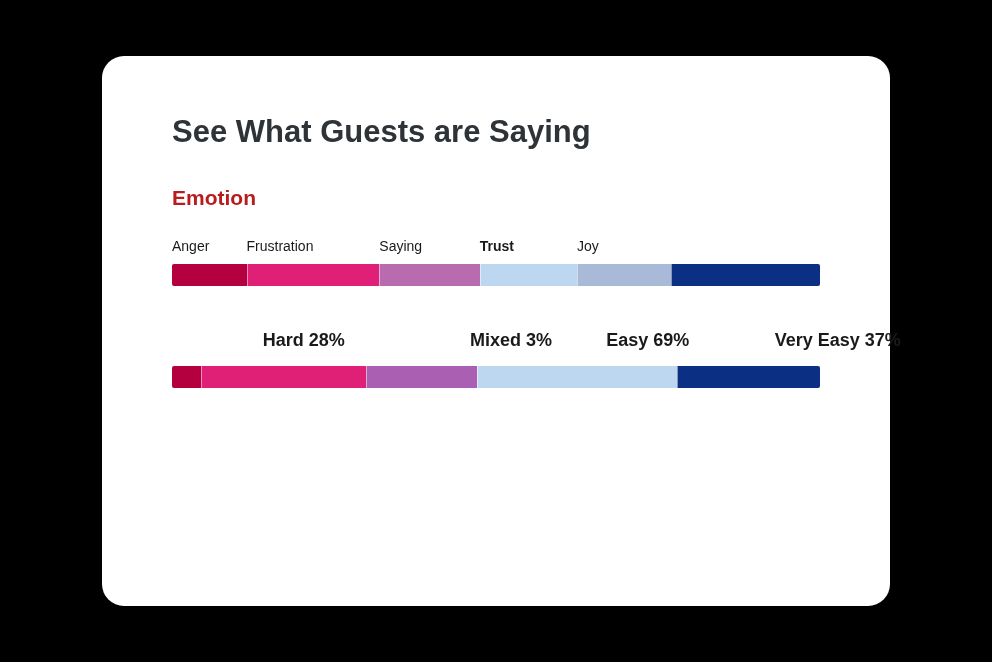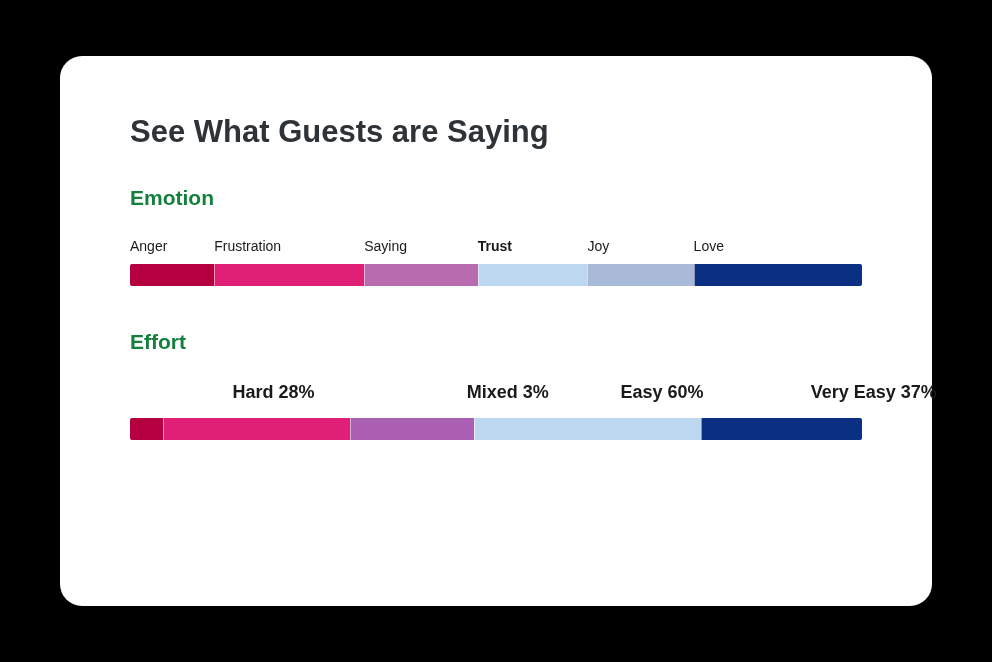--- a/index.html
+++ b/index.html
@@ -12,39 +12,39 @@
       width: 992px;
       height: 662px;
       background: #000;
       display: flex;
       align-items: center;
       justify-content: center;
       font-family: -apple-system, BlinkMacSystemFont, "Segoe UI", Helvetica, Arial, sans-serif;
     }
     
     .card {
-      width: 872px;
+      width: 788px;
       height: 550px;
       background: #fff;
       border-radius: 22px;
       box-shadow: 0 12px 40px rgba(0,0,0,0.6), 0 4px 12px rgba(0,0,0,0.4);
       padding: 58px 70px 50px 70px;
     }
     
     .page-title {
       font-size: 31px;
       font-weight: 700;
       color: #2e3338;
       margin-bottom: 36px;
     }
     
     .section-title {
       font-size: 21px;
       font-weight: 700;
-      color: #15803d;
+      color: #b91c1c;
       margin-bottom: 28px;
     }
     
     .chart-section {
       margin-bottom: 44px;
     }
     
     .chart-labels {
       display: flex;
       margin-bottom: 10px;
@@ -93,38 +93,36 @@
   <h1 class="page-title">See What Guests are Saying</h1>
 
   <div class="chart-section">
     <h2 class="section-title">Emotion</h2>
     <div class="chart-labels" id="emotion-labels">
         <div class="chart-label" style="width: 11.5%;">Anger</div>
         <div class="chart-label" style="width: 20.5%;">Frustration</div>
         <div class="chart-label" style="width: 15.5%;">Saying</div>
         <div class="chart-label" style="width: 15%; font-weight: bold;">Trust</div>
         <div class="chart-label" style="width: 14.5%;">Joy</div>
-        <div class="chart-label" style="width: 23%;">Love</div>
       </div>
     <div class="chart-bar" id="emotion-bar">
         <div class="segment" style="width: 11.5%; background: rgb(180, 0, 62);"></div>
         <div class="segment" style="width: 20.5%; background: rgb(224, 31, 118);"></div>
         <div class="segment" style="width: 15.5%; background: rgb(185, 107, 176);"></div>
         <div class="segment" style="width: 15%; background: rgb(189, 215, 240);"></div>
         <div class="segment" style="width: 14.5%; background: rgb(169, 185, 216);"></div>
         <div class="segment" style="width: 23%; background: rgb(11, 47, 130);"></div>
       </div>
   </div>
 
   <div class="chart-section">
-    <h2 class="section-title">Effort</h2>
     <div class="effort-labels" id="effort-labels" style="position: relative; height: 26px;">
         <div class="effort-label" style="position: absolute; left: 14%;">Hard 28%</div>
         <div class="effort-label" style="position: absolute; left: 46%;">Mixed 3%</div>
-        <div class="effort-label" style="position: absolute; left: 67%;">Easy 60%</div>
+        <div class="effort-label" style="position: absolute; left: 67%;">Easy 69%</div>
         <div class="effort-label" style="position: absolute; left: 93%;">Very Easy 37%</div>
       </div>
     <div class="chart-bar" id="effort-bar">
         <div class="segment" style="width: 4.5%; background: rgb(180, 0, 62);"></div>
         <div class="segment" style="width: 25.5%; background: rgb(224, 31, 118);"></div>
         <div class="segment" style="width: 17%; background: rgb(170, 95, 179);"></div>
         <div class="segment" style="width: 31%; background: rgb(189, 215, 240);"></div>
         <div class="segment" style="width: 22%; background: rgb(11, 47, 130);"></div>
       </div>
   </div>

